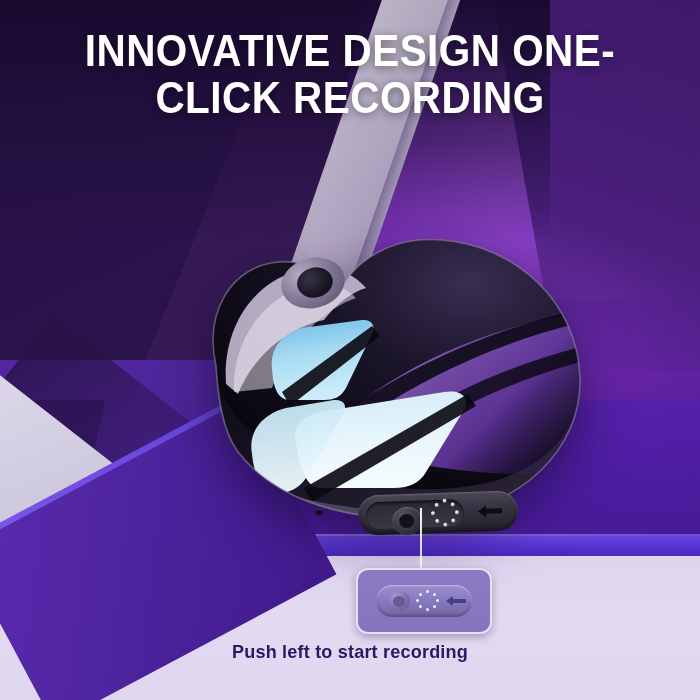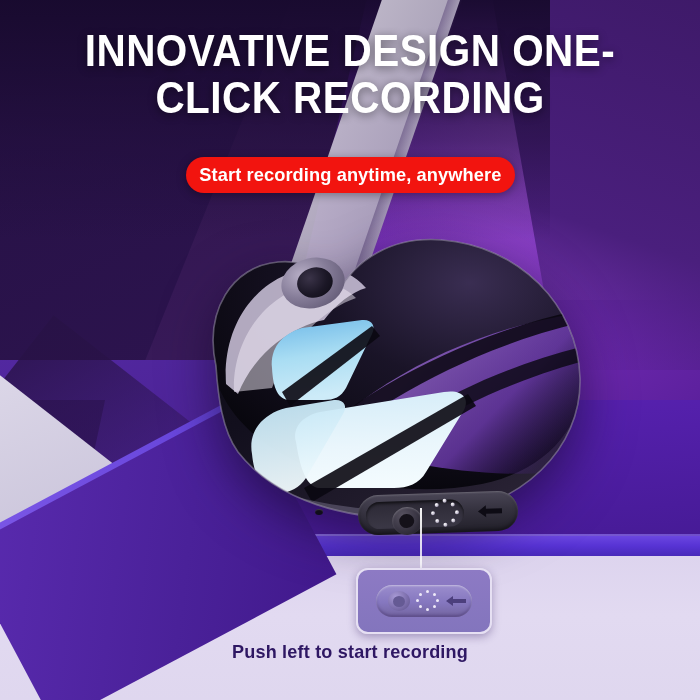--- a/index.html
+++ b/index.html
@@ -275,23 +275,20 @@
   <div class="facet plat-edge"></div>
   <div class="facet platform"></div>
   <div class="facet platform-corner"></div>
   <div class="facet platform-corner-edge"></div>
 
   <div class="headline">
     <span>INNOVATIVE DESIGN ONE-</span>
     <span>CLICK RECORDING</span>
   </div>
 
-  <div class="badge">
-    <span class="badge-text">Start recording anytime, anywhere</span>
-  </div>
 
   <div class="device">
 
     <svg class="heart-body" viewBox="0 0 420 320">
       <defs>
         <linearGradient id="shell" x1="0" y1="0" x2="0.85" y2="1">
           <stop offset="0" stop-color="#0b0913"></stop>
           <stop offset="0.42" stop-color="#120f1d"></stop>
           <stop offset="1" stop-color="#2b2436"></stop>
         </linearGradient>

